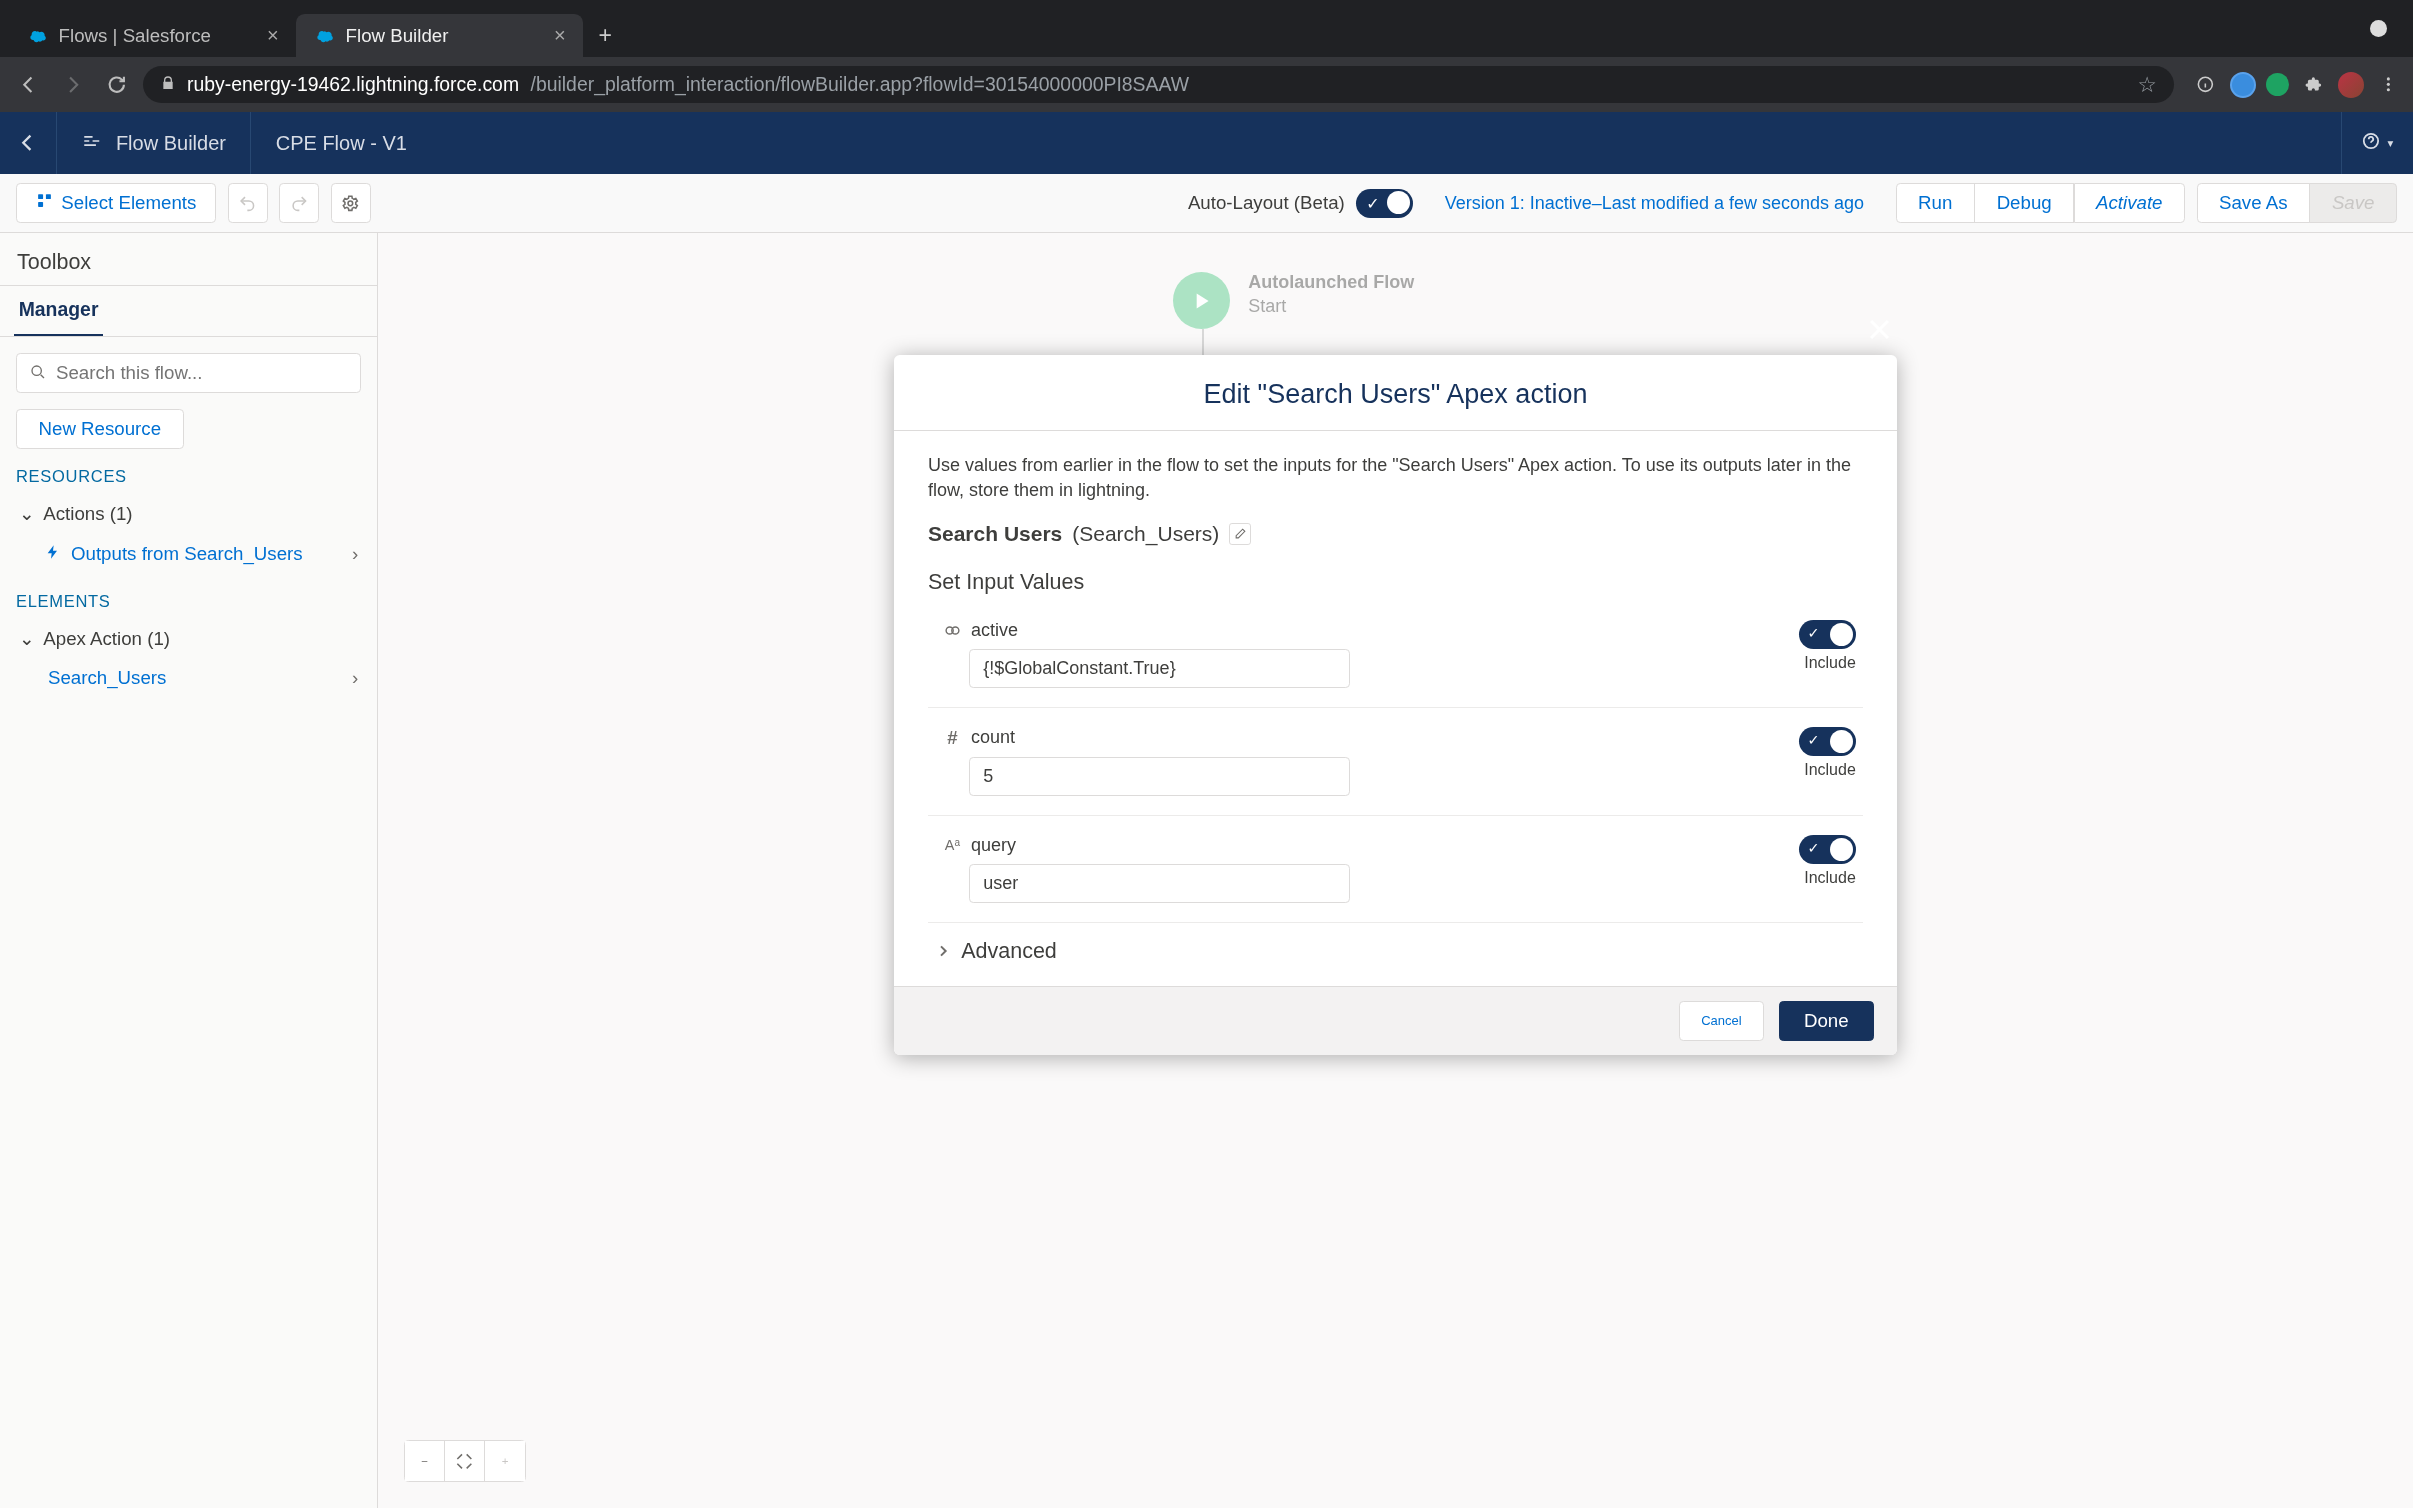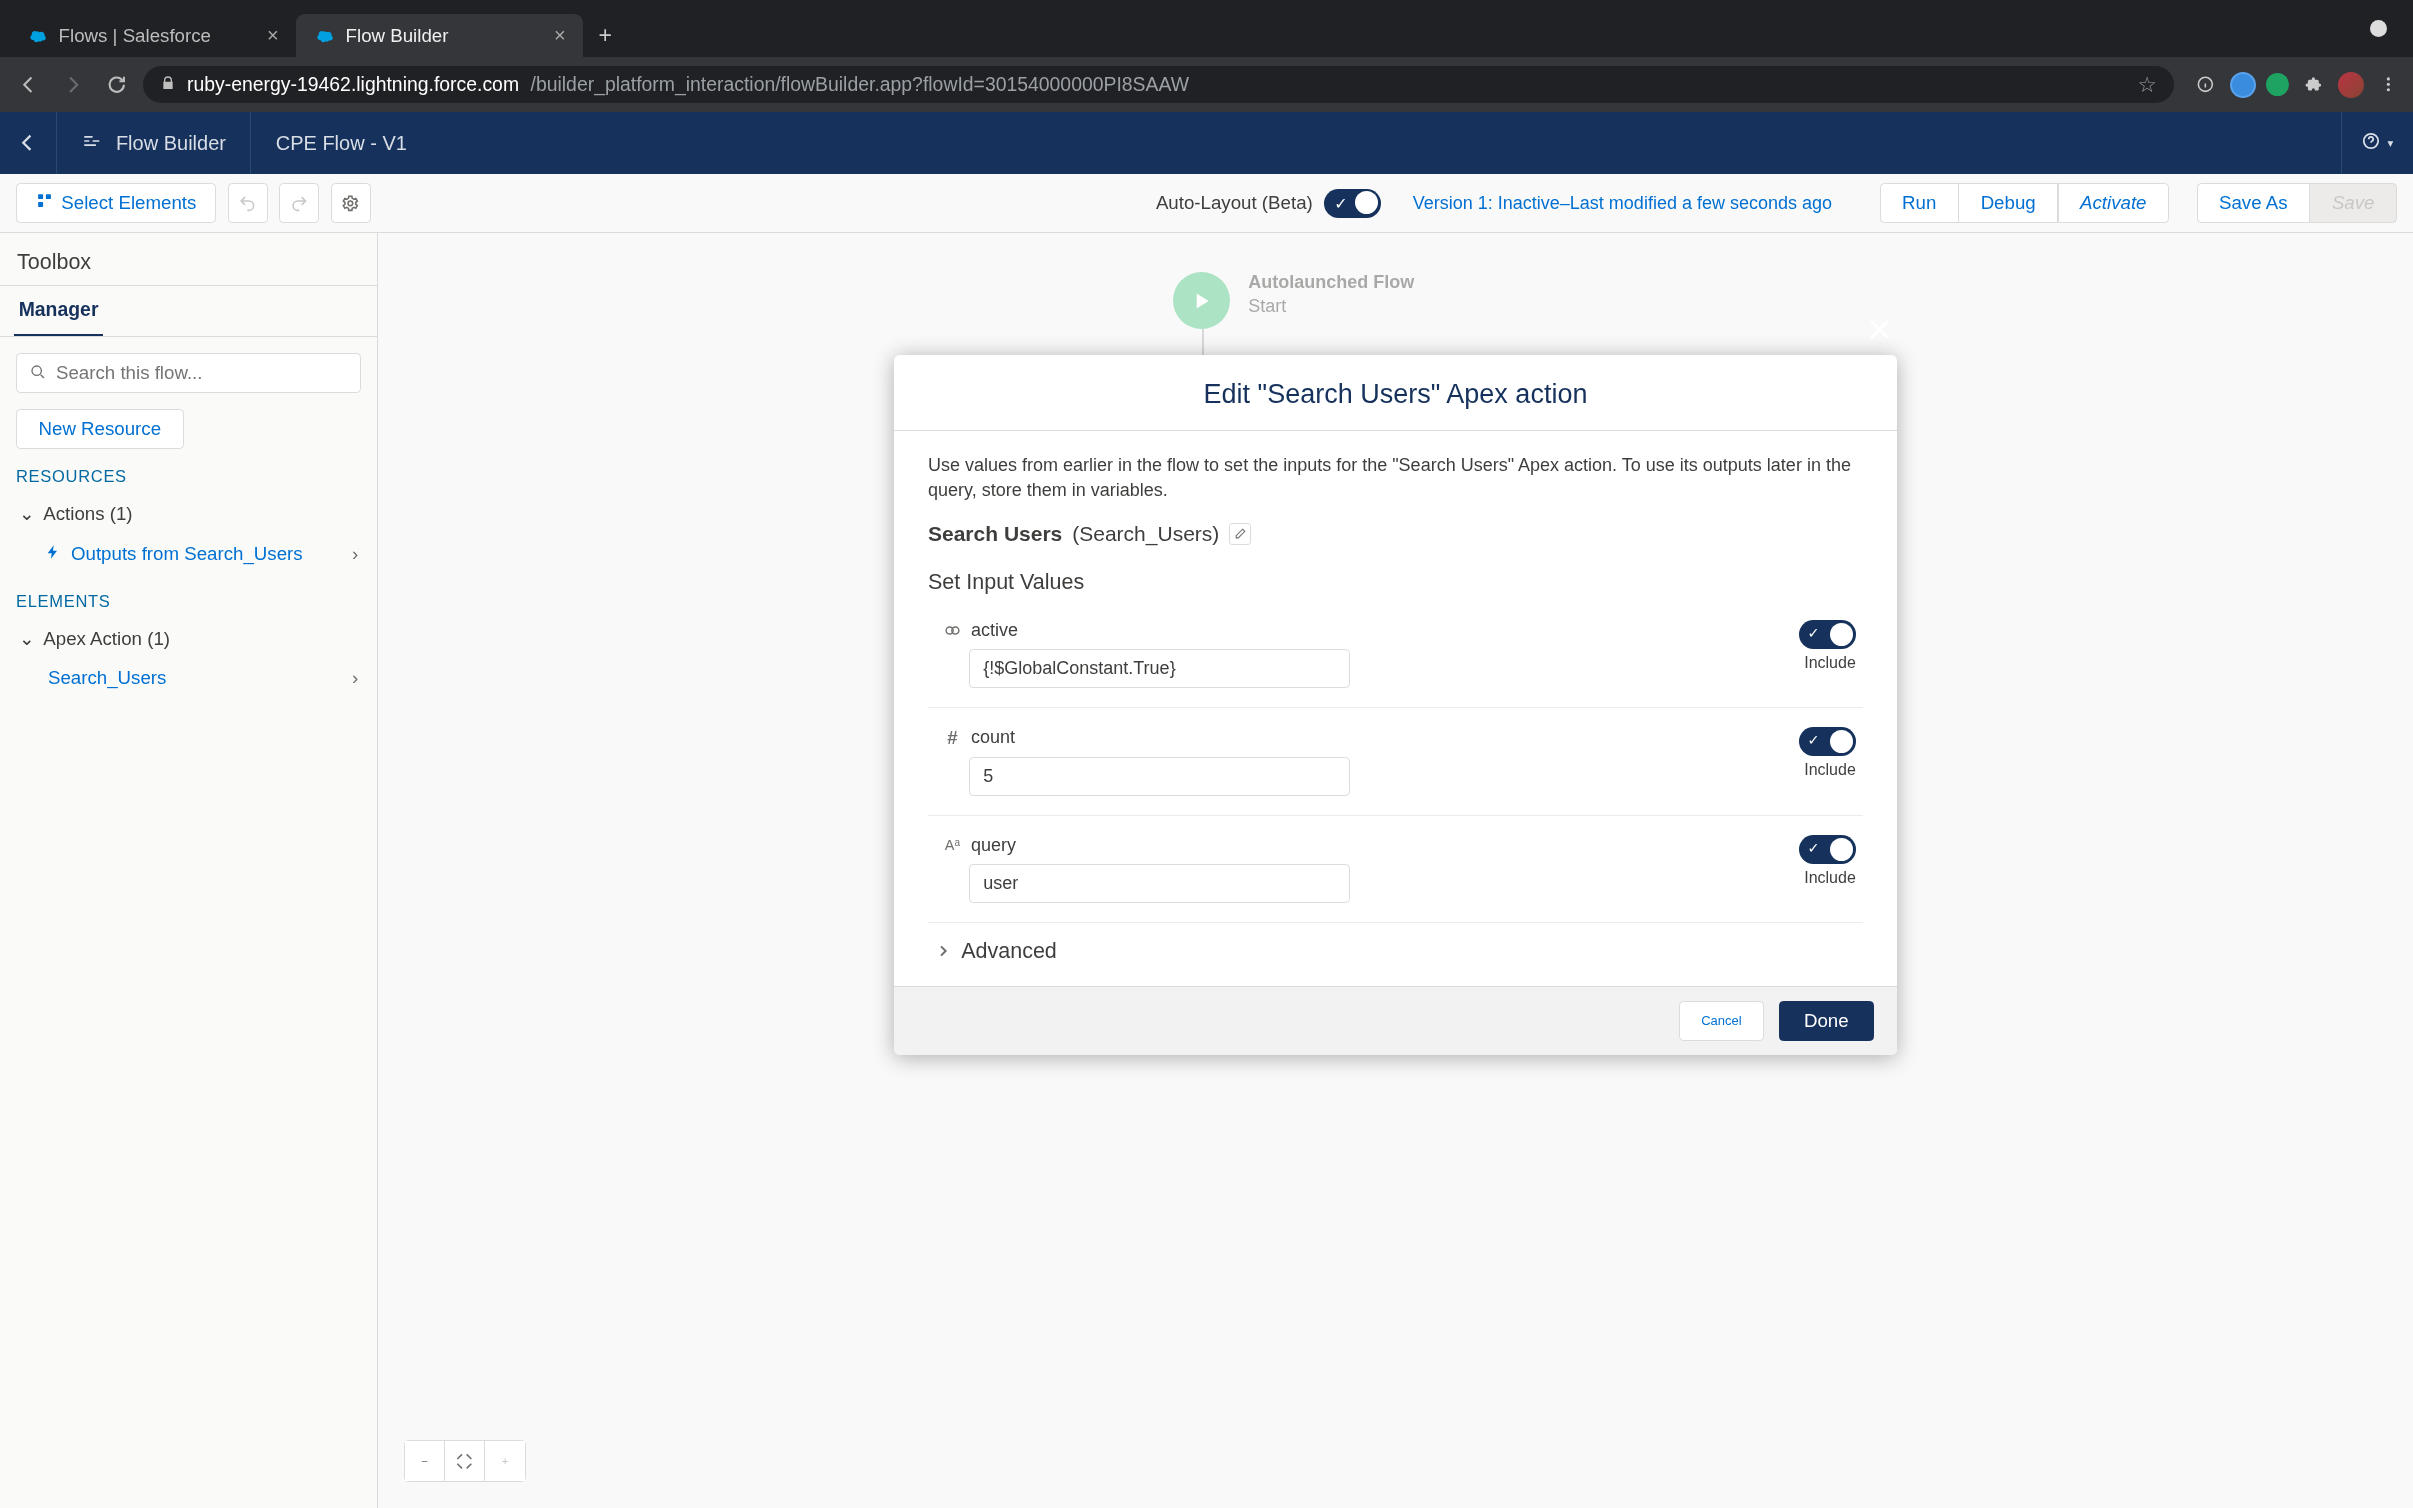--- a/index.html
+++ b/index.html
@@ -50,21 +50,21 @@
   .toolbar .grow{flex:1;}
   .autolayout { font-size:18.7px; color:#3e3e3c; display:flex;align-items:center;gap:11.5px; }
   .toggle { width:57px;height:29px;border-radius:14.4px;background:#16325c; position:relative; }
   .toggle .knob{position:absolute;right:2.9px;top:2.9px;width:23px;height:23px;border-radius:50%;background:#fff;}
   .toggle .chk{position:absolute;left:10px;top:5.7px;color:#fff;font-size:16px;}
   .ver-status { font-size:18px; color:#0070d2; margin:0 20px; }
   .btn-neutral { height:40px; padding:0 21.5px; border:0.7px solid #dddbda; background:#fff; border-radius:4.3px; color:#0070d2; font-size:18.7px; display:flex;align-items:center;}
   .btn-neutral.disabled{color:#c9c7c5; background:#ecebea;}
   .btn-group { display:flex; }
   .btn-group .btn-neutral{border-radius:0;margin-left:-0.7px;}
-  .btn-group .btn-neutral:first-child{border-radius:4.3px 0 0 4.3px;margin-left:16px;}
+  .btn-group .btn-neutral:first-child{border-radius:4.3px 0 0 4.3px;margin-left:0;}
   .btn-group .btn-neutral:last-child{border-radius:0 4.3px 4.3px 0;font-style:italic;}
 
   
   .split { flex:1; display:flex; min-height:0; }
   .sidebar { width: 378px; border-right:0.7px solid #dddbda; background:#fafaf9; display:flex; flex-direction:column; }
   .sb-title { padding:17px 17px 10px; font-size:21.5px; color:#3e3e3c; border-bottom:0.7px solid #dddbda;}
   .sb-tabs { padding:11.5px 14.4px 0; border-bottom:0.7px solid #dddbda; display:flex; }
   .sb-tab { padding:0 4.3px 13px; font-size:19.4px; color:#16325c; font-weight:600; border-bottom:2.9px solid #16325c; }
   .sb-body { padding:16px 16px;}
   .searchbox { height:40px;border:0.7px solid #dddbda;background:#fff;border-radius:4.3px;display:flex;align-items:center;padding:0 13px;gap:10px;color:#706e6b;}
@@ -344,21 +344,21 @@
         <div class="modal">
           <div class="modal-close">
               <svg viewBox="0 0 24 24" fill="none" stroke="currentColor" stroke-width="2.5">
                 <path d="M5 5l14 14M19 5 5 19"></path>
               </svg>
             </div>
           <div class="modal-header">
             <h2>Edit "Search Users" Apex action</h2>
           </div>
           <div class="modal-body">
-            <p class="desc">Use values from earlier in the flow to set the inputs for the "Search Users" Apex action. To use its outputs later in the query, store them in variables.</p>
+            <p class="desc">Use values from earlier in the flow to set the inputs for the "Search Users" Apex action. To use its outputs later in the flow, store them in lightning.</p>
             <div class="obj-title">
               <b>Search Users</b>
               <span>(Search_Users)</span>
               <span class="pencil">
                   <svg width="13" height="13" viewBox="0 0 24 24" fill="none" stroke="currentColor" stroke-width="2">
                     <path d="M4 20h4L20 8l-4-4L4 16v4z"></path>
                   </svg>
                 </span>
             </div>
             <div class="sect-h">Set Input Values</div>

